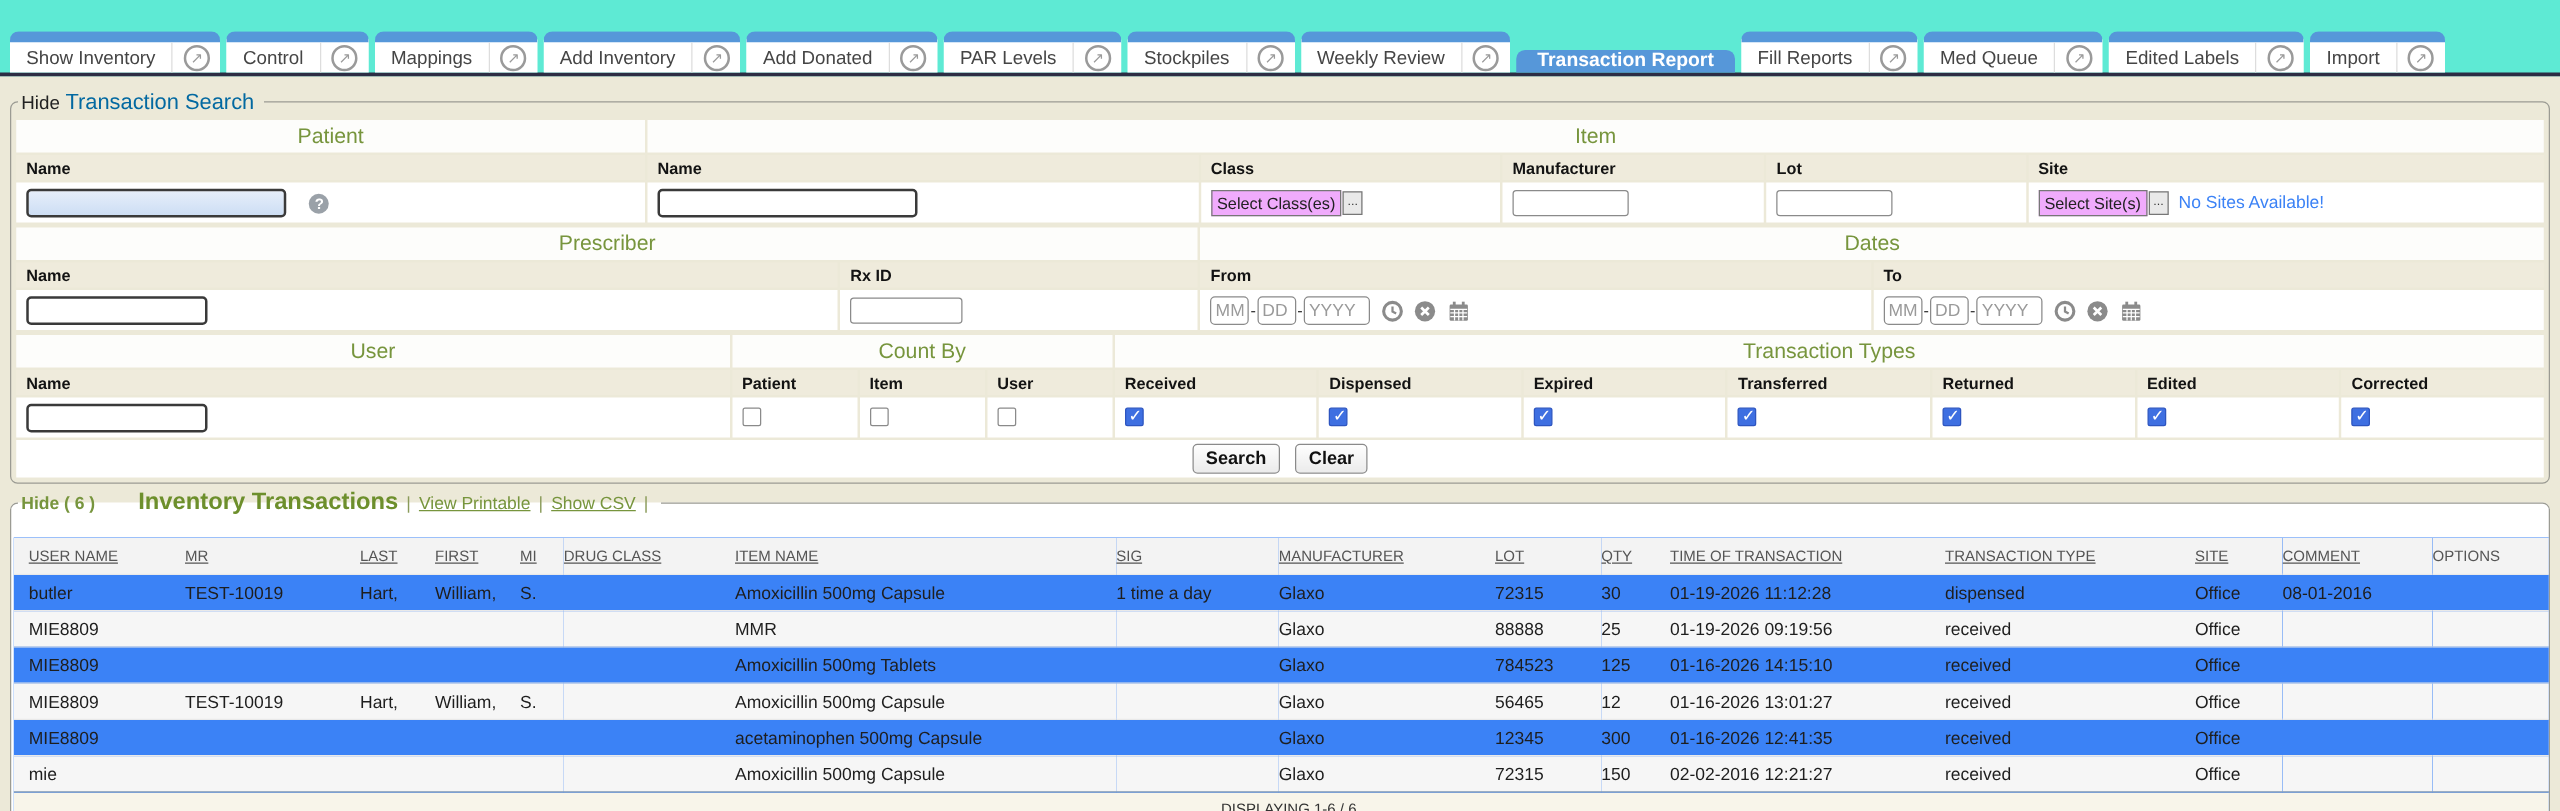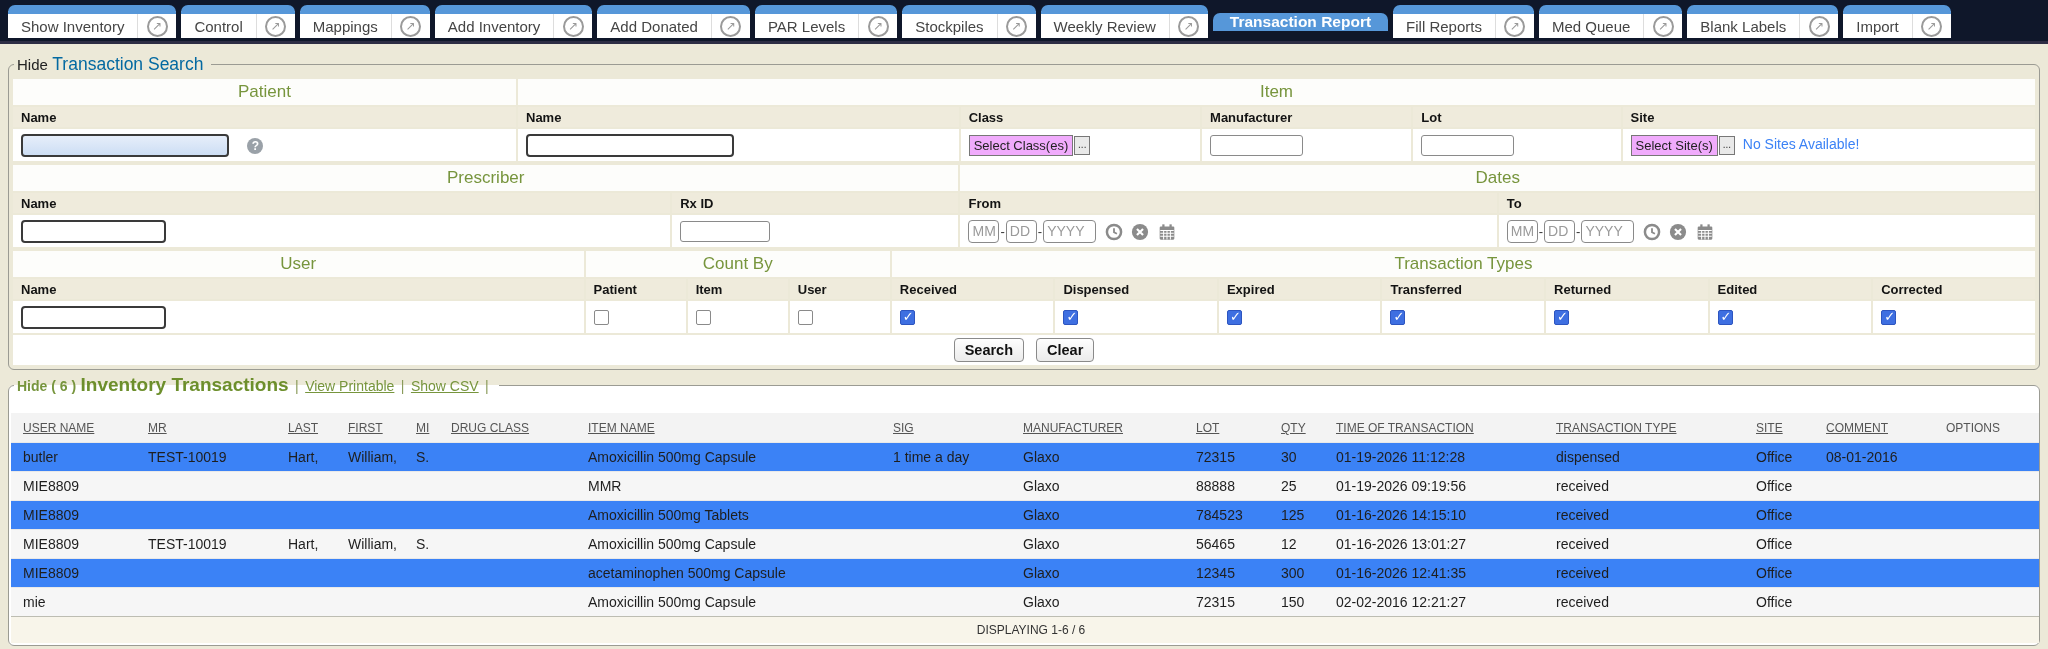--- a/index.html
+++ b/index.html
@@ -4,22 +4,22 @@
 <style>
   * { box-sizing: border-box; }
   html,body { margin:0; padding:0; }
   body {
     width:2048px; height:649px; overflow:hidden;
     font-family:"Liberation Sans","DejaVu Sans",sans-serif;
     background:#ece9d8;
   }
   
   .tabbar {
-    height:44px; background:#0f172a; border-bottom:3px solid #2d2d44;
-    display:flex; align-items:center; padding:2px 0 0 8px; gap:5px;
+    height:61px; background:#5eead4; border-bottom:3px solid #2d2d44;
+    display:flex; align-items:flex-end; padding:2px 0 0 8px; gap:5px;
   }
   .tab {
     display:flex; align-items:center; background:#fff;
     border-radius:7px 7px 0 0; border-top:9px solid #5697d9;
     cursor:pointer; white-space:nowrap;
   }
   .tab-label { padding:0 13px; font-size:15px; color:#454545; }
   .tab-sep { width:1px; height:24px; background:#ddd; }
   .tab-icon { width:38px; display:flex; align-items:center; justify-content:center; }
   .tab-icon .circ {
@@ -32,21 +32,21 @@
   
   .main { padding:10px 8px 0 8px; }
   fieldset.panel {
     border:1px solid #9b9b93; border-radius:6px; margin:0; padding:2px;
     background:#ece9d8; min-inline-size:0;
   }
   fieldset.panel legend { padding:0 8px 0 3px; margin-left:3px; }
   .hide-link { color:#222; font-size:15px; cursor:pointer; }
   .search-title { color:#0369a1; font-weight:normal; font-size:17.5px; }
   .results-legend .hide-link { color:#77953d; font-weight:bold; font-size:14px; }
-  .results-title { color:#6d8f2c; font-weight:bold; font-size:19px; }
+  .results-title { color:#6d8f2c; font-weight:bold; font-size:19px;margin-left:30px; }
   .leg-link { color:#77953d; text-decoration:underline; font-size:14px; cursor:pointer; }
   .leg-sep { color:#8a9b5a; font-size:14px; padding:0 2px; }
 
   
   table.band { width:100%; border-collapse:separate; border-spacing:2px; table-layout:fixed; }
   td.hd { background:#fdfdfb; color:#77953d; font-size:17px; text-align:center; height:26px; padding:0; }
   td.lbl { background:#efebdc; font-size:13px; font-weight:bold; color:#131313; padding:2px 0 2px 8px; height:20px; white-space:nowrap; overflow:hidden; }
   td.inp { background:#fff; height:32px; padding:2px 0 2px 8px; vertical-align:middle; white-space:nowrap; }
   .txt { border:2px solid #3a3a3a; border-radius:4px; height:23px; background:#fff; font-size:14px; padding:0 4px; }
   .txt.wide { width:208px; }
@@ -187,21 +187,21 @@
       </span>
     </div>
     <div class="tab">
       <span class="tab-label">Med Queue</span>
       <span class="tab-sep"></span>
       <span class="tab-icon">
         <span class="circ">↗</span>
       </span>
     </div>
     <div class="tab">
-      <span class="tab-label">Blank Labels</span>
+      <span class="tab-label">Edited Labels</span>
       <span class="tab-sep"></span>
       <span class="tab-icon">
         <span class="circ">↗</span>
       </span>
     </div>
     <div class="tab">
       <span class="tab-label">Import</span>
       <span class="tab-sep"></span>
       <span class="tab-icon">
         <span class="circ">↗</span>

